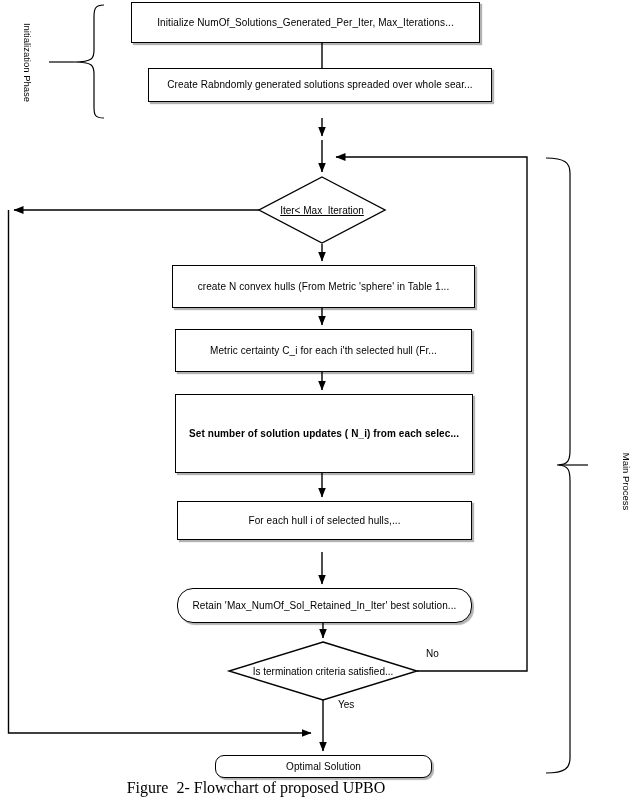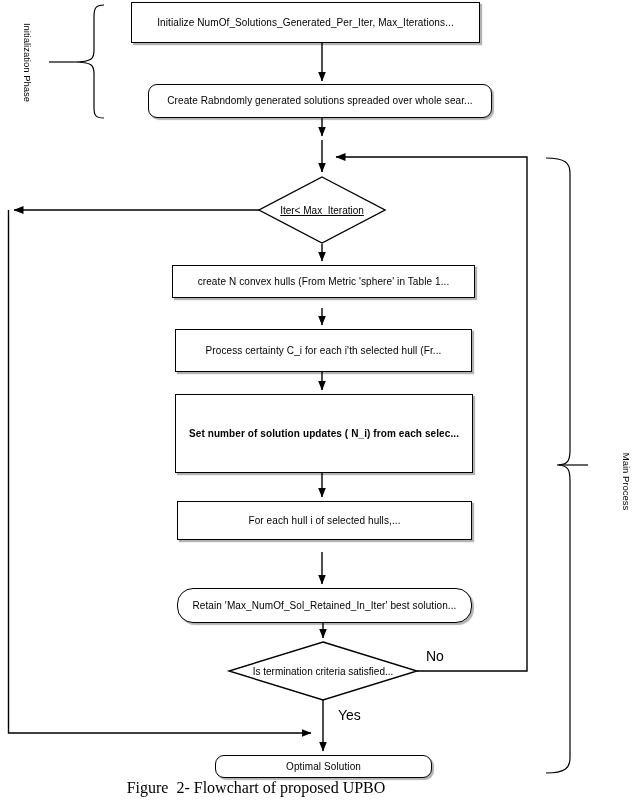--- a/index.html
+++ b/index.html
@@ -22,21 +22,21 @@
     font-size:10px;line-height:12px;
     letter-spacing:0.1px;
     padding:0 6px;box-sizing:border-box;
   }
   .terminal{border-radius:9px;}
   .dlabel{
     position:absolute;
     display:flex;align-items:center;justify-content:center;
     text-align:center;font-size:10px;line-height:11px;
   }
-  .elabel{position:absolute;font-size:14px;}
+  .elabel{position:absolute;font-size:10px;}
   .phase{
     position:absolute;
     font-size:9.5px;
     text-align:center;
     transform:rotate(90deg);
     white-space:nowrap;
   }
   .caption{
     position:absolute;
     left:0;top:779px;width:512px;
@@ -84,30 +84,30 @@
     <path class="brace" d="M74,62 L49,62"></path>
 
     <path class="brace" d="M546,158 C565,158 570,163 570,173 L570,450 C570,459 569,465 557,465 C569,465 570,471 570,481 L570,758 C570,768 565,773 546,773"></path>
     <path class="brace" d="M559,465 L588,465"></path>
   </svg>
 
   <div class="node" style="left:131px;top:2px;width:349px;height:41px;">
     <span>Initialize NumOf_Solutions_Generated_Per_Iter, Max_Iterations...</span>
   </div>
 
-  <div class="node" style="left:148px;top:84px;width:344px;height:34px;border-radius:9px;">
+  <div class="node" style="left:148px;top:68px;width:344px;height:34px;">
     <span>Create Rabndomly generated solutions spreaded over whole sear...</span>
   </div>
 
-  <div class="node" style="left:172px;top:265px;width:303px;height:33px;">
+  <div class="node" style="left:172px;top:265px;width:303px;height:43px;">
     <span>create N convex hulls (From Metric 'sphere' in Table 1...</span>
   </div>
 
   <div class="node" style="left:175px;top:329px;width:297px;height:43px;">
-    <span>Process certainty C_i for each i'th selected hull (Fr...</span>
+    <span>Metric certainty C_i for each i'th selected hull (Fr...</span>
   </div>
 
   <div class="node" style="left:175px;top:394px;width:298px;height:79px;font-weight:bold;">
     <span>Set number of solution updates ( N_i) from each selec...</span>
   </div>
 
   <div class="node" style="left:177px;top:501px;width:295px;height:39px;">
     <span>For each hull i of selected hulls,...</span>
   </div>
 
@@ -116,20 +116,20 @@
   </div>
 
   <div class="node terminal" style="left:215px;top:755px;width:217px;height:23px;">
     <span>Optimal Solution</span>
   </div>
 
   <div class="dlabel" style="left:262px;top:203px;width:120px;height:14px;text-decoration:underline;">Iter&lt; Max_Iteration</div>
   <div class="dlabel" style="left:233px;top:664px;width:180px;height:14px;">Is termination criteria satisfied...</div>
 
   <div class="elabel" style="left:426px;top:648px;">No</div>
-  <div class="elabel" style="left:338px;top:699px;margin-top:8px;">Yes</div>
+  <div class="elabel" style="left:338px;top:699px;">Yes</div>
 
   <div class="phase" style="left:-14px;top:57px;width:82px;">Initialization Phase</div>
   <div class="phase" style="left:597px;top:476px;width:58px;">Main Process</div>
 
   <div class="caption">Figure  2- Flowchart of proposed UPBO</div>
 
 </div>
 
 </body></html>

